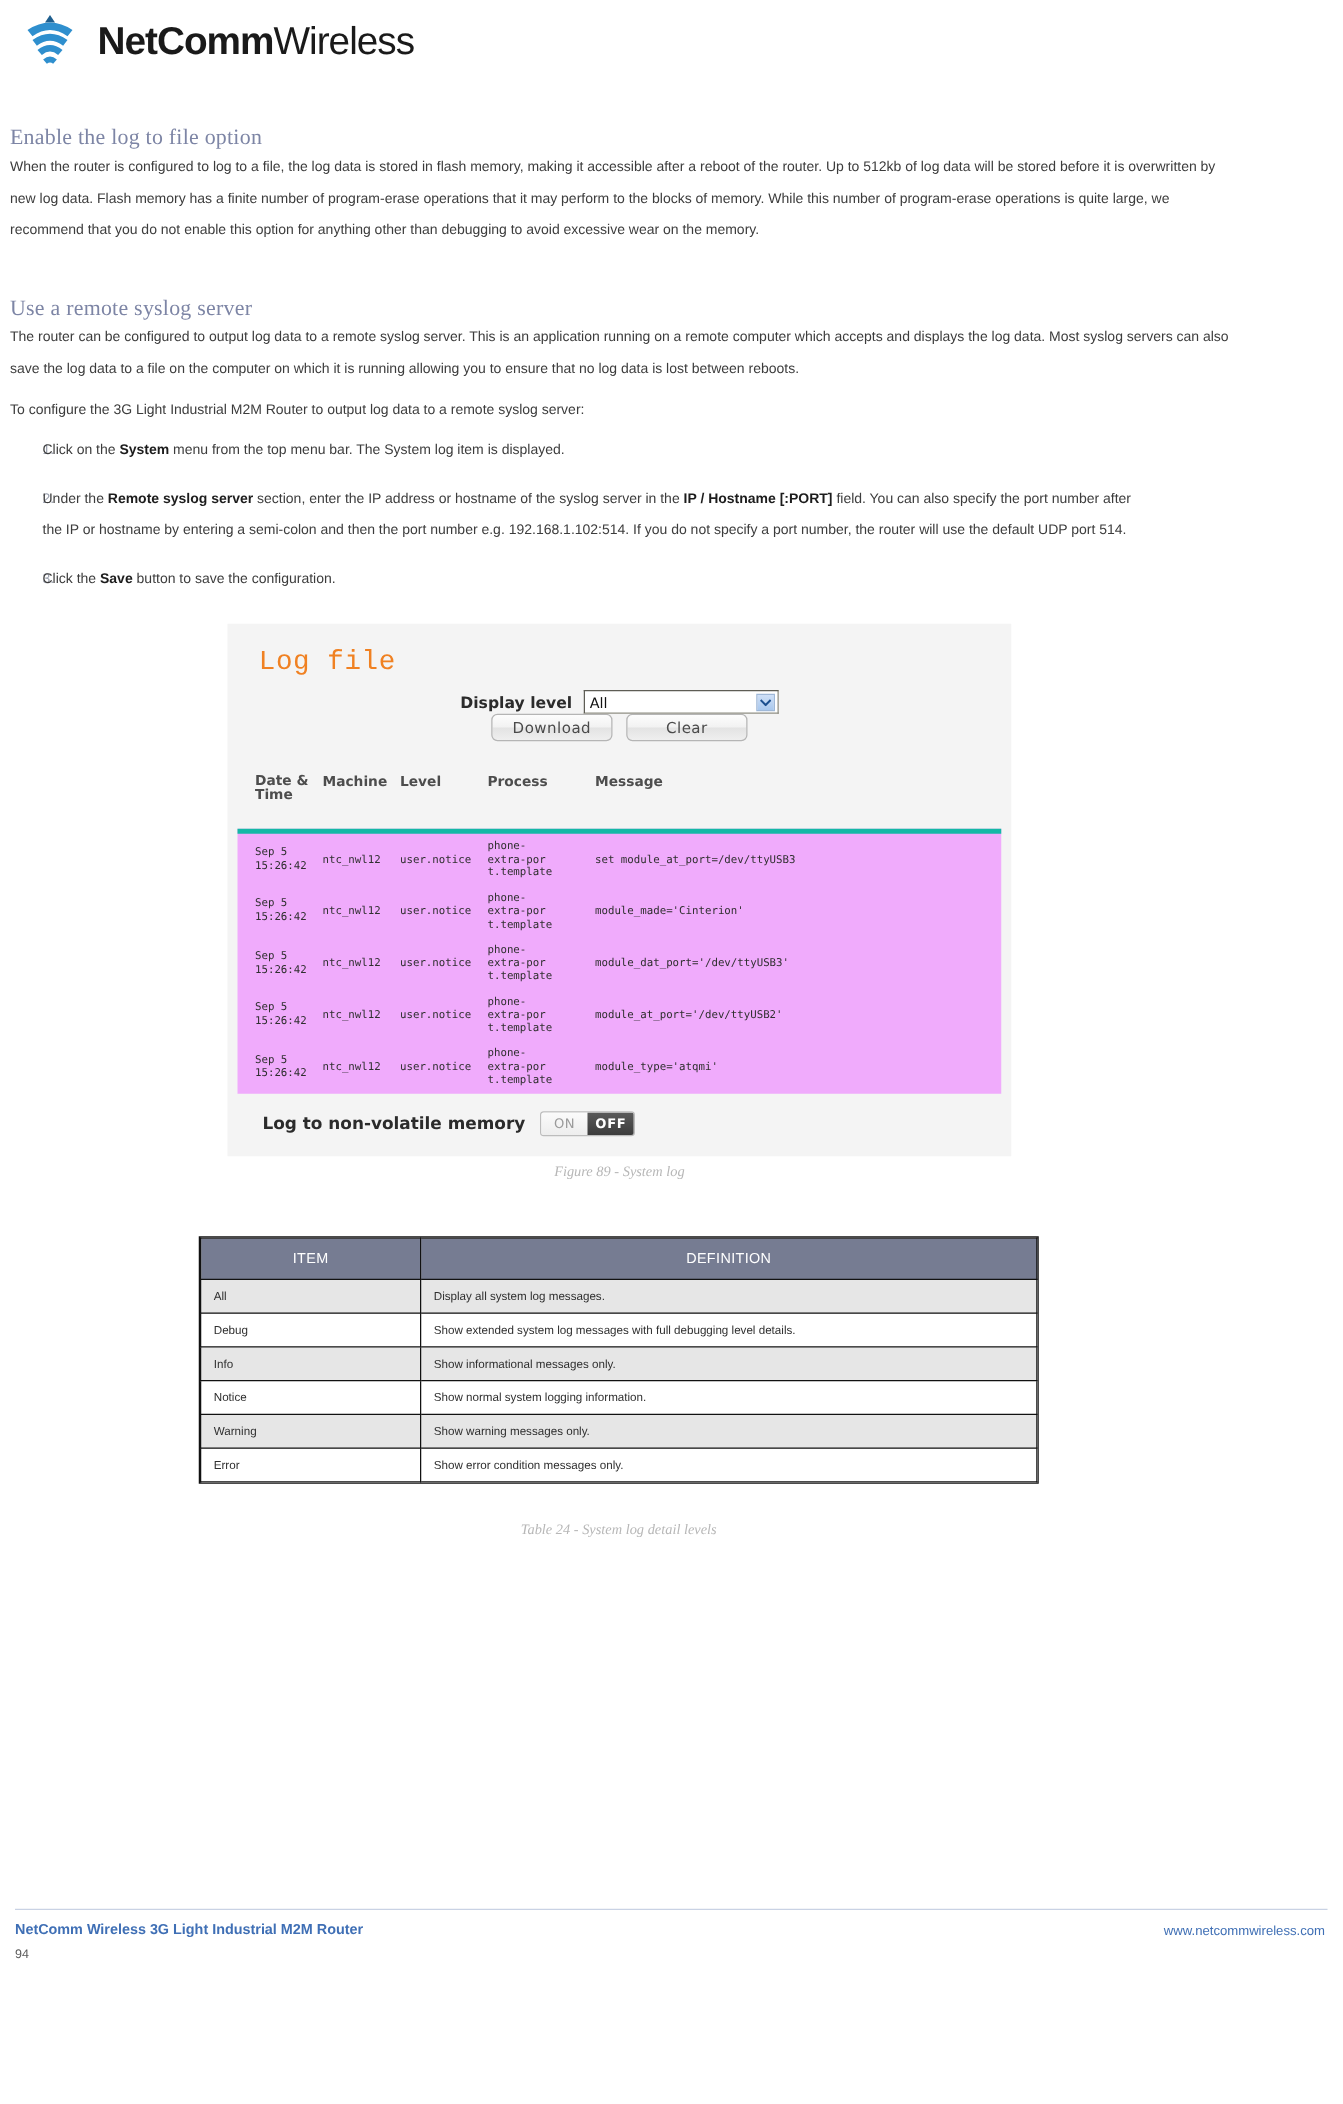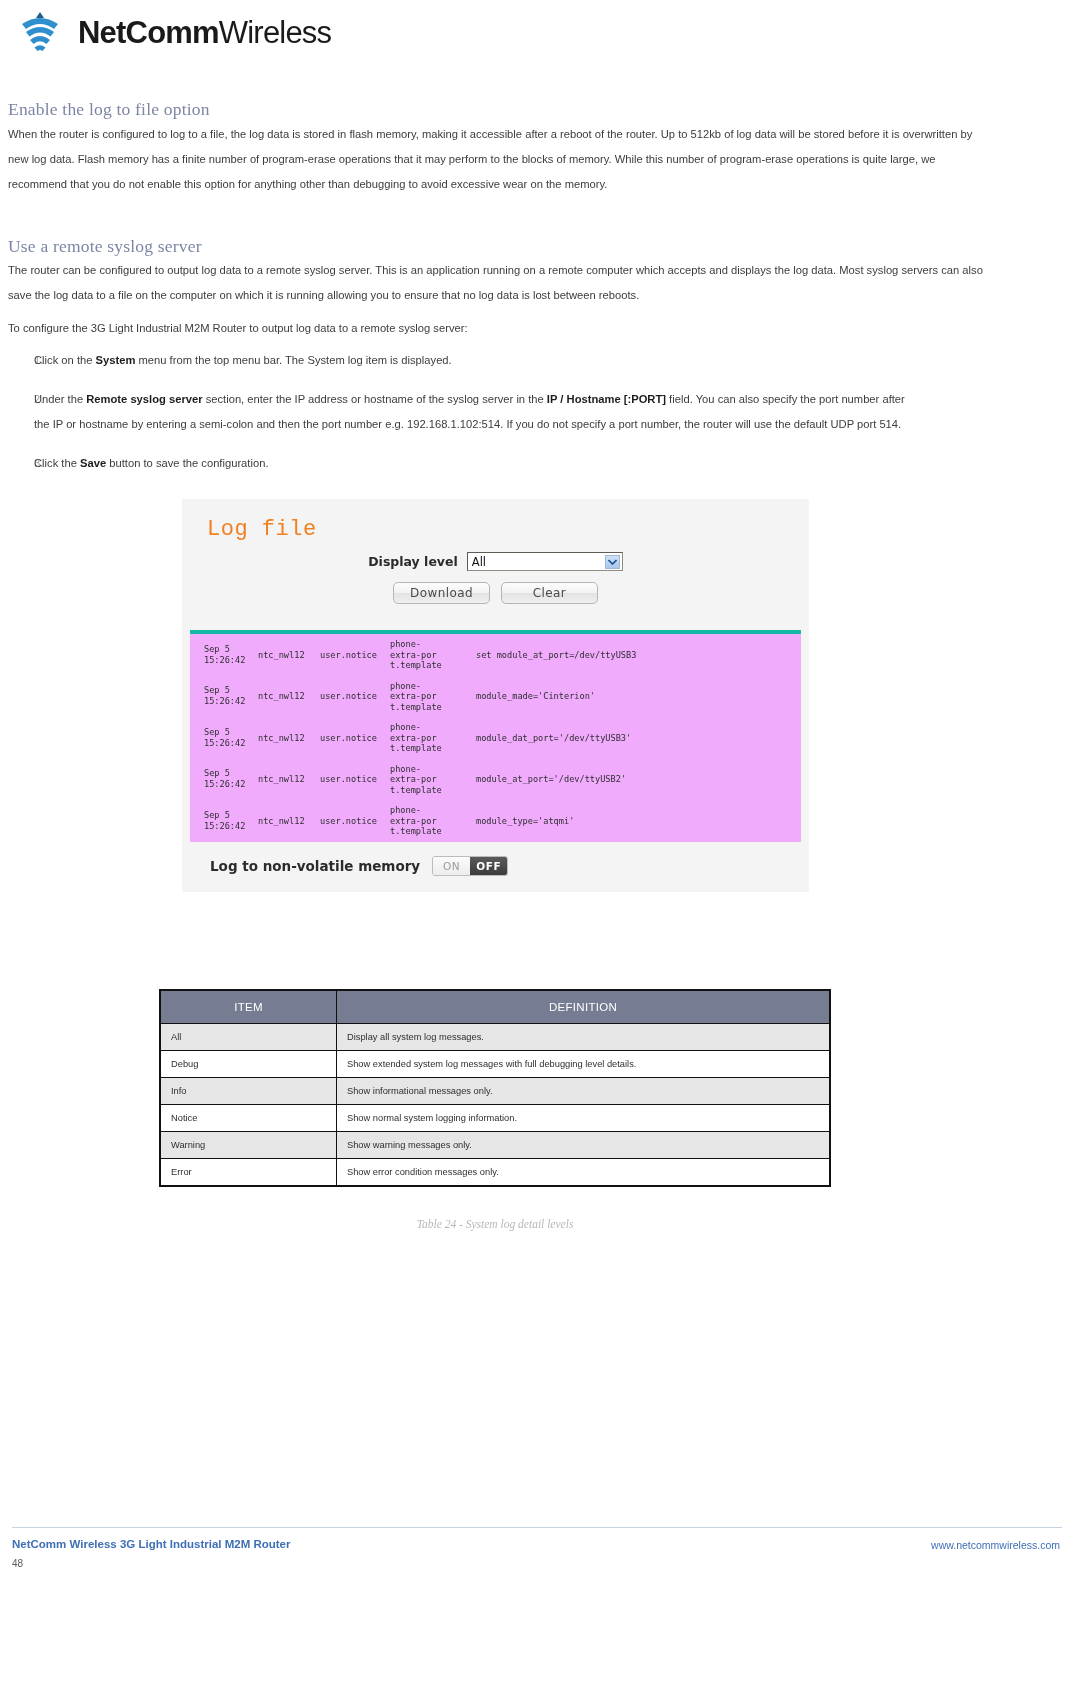--- a/index.html
+++ b/index.html
@@ -91,21 +91,21 @@
   }
   .select-arrow {
     position:absolute; right:2px; top:2px;
     width:15px; height:14px;
     background:linear-gradient(#cfe0f7,#a9c8ee);
     border:1px solid #9fb8d8;
     display:flex; align-items:center; justify-content:center;
   }
   .select-arrow svg { display:block; }
 
-  .row-btns { display:flex; justify-content:center; gap:11px; margin-top:11px; }
+  .row-btns { display:flex; justify-content:center; gap:11px; }
   .gbtn {
     width:97px; height:22px;
     border:1px solid #b5b5b5;
     border-radius:5px;
     background:linear-gradient(#fdfdfd 0%,#f2f2f2 48%,#e3e3e3 52%,#efefef 100%);
     font-size:12px; color:#4a4a4a;
     display:flex; align-items:center; justify-content:center;
     font-family:"DejaVu Sans", sans-serif;
     letter-spacing:0.4px;
   }
@@ -282,20 +282,30 @@
         </span>
       </div>
     </div>
 
     <div class="row-btns">
       <div class="gbtn">Download</div>
       <div class="gbtn">Clear</div>
     </div>
 
     <div class="logtable">
+      <div class="hdr">
+        <div class="c1 dt">
+          <span>Date &amp;</span>
+          <span>Time</span>
+        </div>
+        <div class="c2">Machine</div>
+        <div class="c3">Level</div>
+        <div class="c4">Process</div>
+        <div class="c5">Message</div>
+      </div>
       <div class="rows" id="log-rows">
           <div class="r">
             <div class="c1 dt">
               <span>Sep 5</span>
               <span>15:26:42</span>
             </div>
             <div class="c2">ntc_nwl12</div>
             <div class="c3">user.notice</div>
             <div class="c4 pc">
               <span>phone-</span>
@@ -365,20 +375,21 @@
 
     <div class="nv-row">
       <span class="nv-label">Log to non-volatile memory</span>
       <div class="toggle">
         <div class="on">ON</div>
         <div class="off">OFF</div>
       </div>
     </div>
 
   </div>
+  <div class="caption">Figure 89 - System log</div>
 </div>
 
 <div class="deftable">
   <table>
     <thead>
       <tr>
         <th class="item">ITEM</th>
         <th>DEFINITION</th>
       </tr>
     </thead>
@@ -408,13 +419,13 @@
           <td>Show error condition messages only.</td>
         </tr>
       </tbody>
   </table>
 </div>
 <div class="caption2">Table 24 - System log detail levels</div>
 
 <div class="footer-rule"></div>
 <div class="footer-left">NetComm Wireless 3G Light Industrial M2M Router</div>
 <div class="footer-right">www.netcommwireless.com</div>
-<div class="pagenum">48</div>
+<div class="pagenum">94</div>
 
 </body></html>

